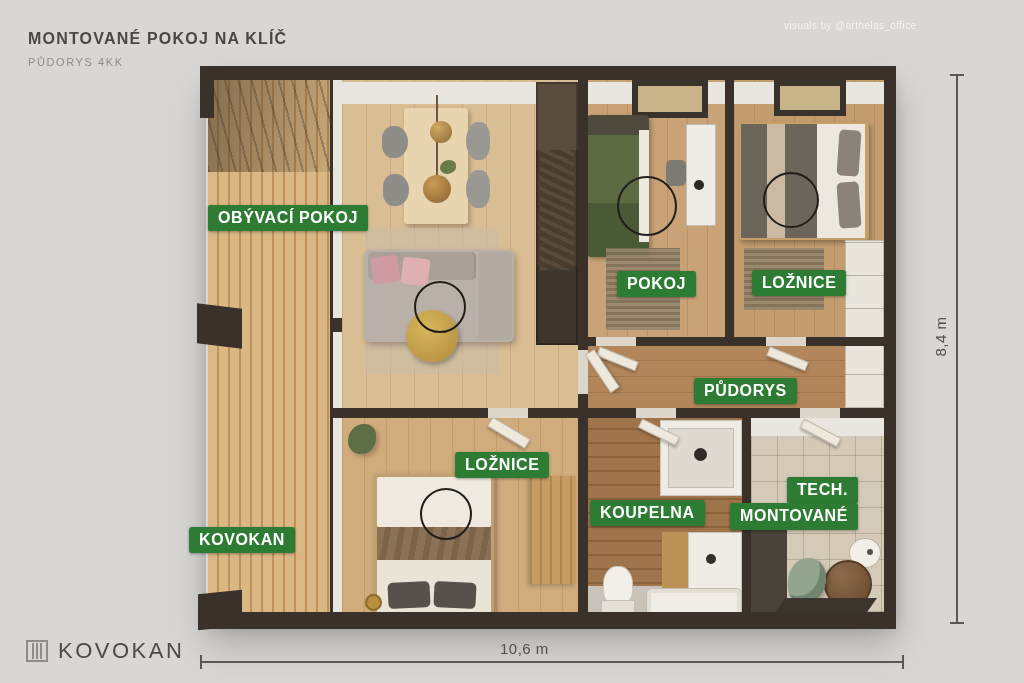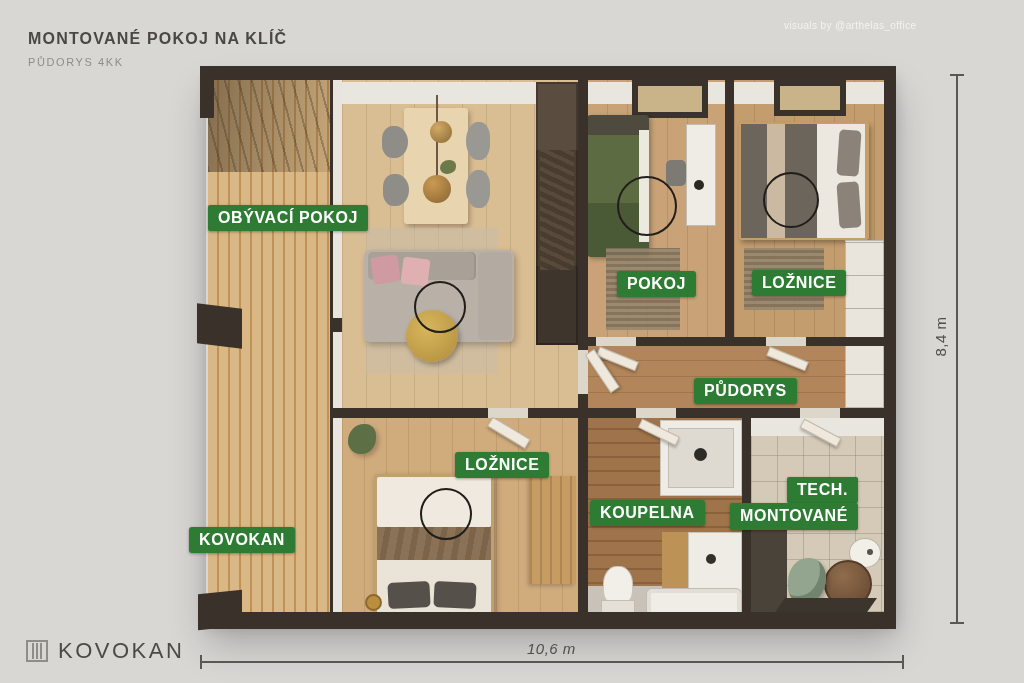--- a/index.html
+++ b/index.html
@@ -198,21 +198,21 @@
   <span class="abs tag" style="left:590px;top:500px;">KOUPELNA</span>
   <div class="abs tag-stack" style="left:758px;top:477px;width:100px;">
     <span class="tag">TECH.</span>
     <span class="tag">MONTOVANÉ</span>
   </div>
   <span class="abs tag" style="left:189px;top:527px;">KOVOKAN</span>
 
   <div class="abs dim-line" style="left:200px;top:661px;width:704px;height:2px;"></div>
   <div class="abs dim-line" style="left:200px;top:655px;width:2px;height:14px;"></div>
   <div class="abs dim-line" style="left:902px;top:655px;width:2px;height:14px;"></div>
-  <div class="abs dim-text" style="left:527px;top:640px;font-style:italic;">10,6 m</div>
+  <div class="abs dim-text" style="left:500px;top:640px;">10,6 m</div>
 
   <div class="abs dim-line" style="left:956px;top:74px;width:2px;height:550px;"></div>
   <div class="abs dim-line" style="left:950px;top:74px;width:14px;height:2px;"></div>
   <div class="abs dim-line" style="left:950px;top:622px;width:14px;height:2px;"></div>
   <div class="abs dim-text rot" style="left:915px;top:328px;width:50px;text-align:center;">8,4 m</div>
 
   <div class="abs brand-row">
     <span class="logo-icon">
         <i></i>
         <i></i>

